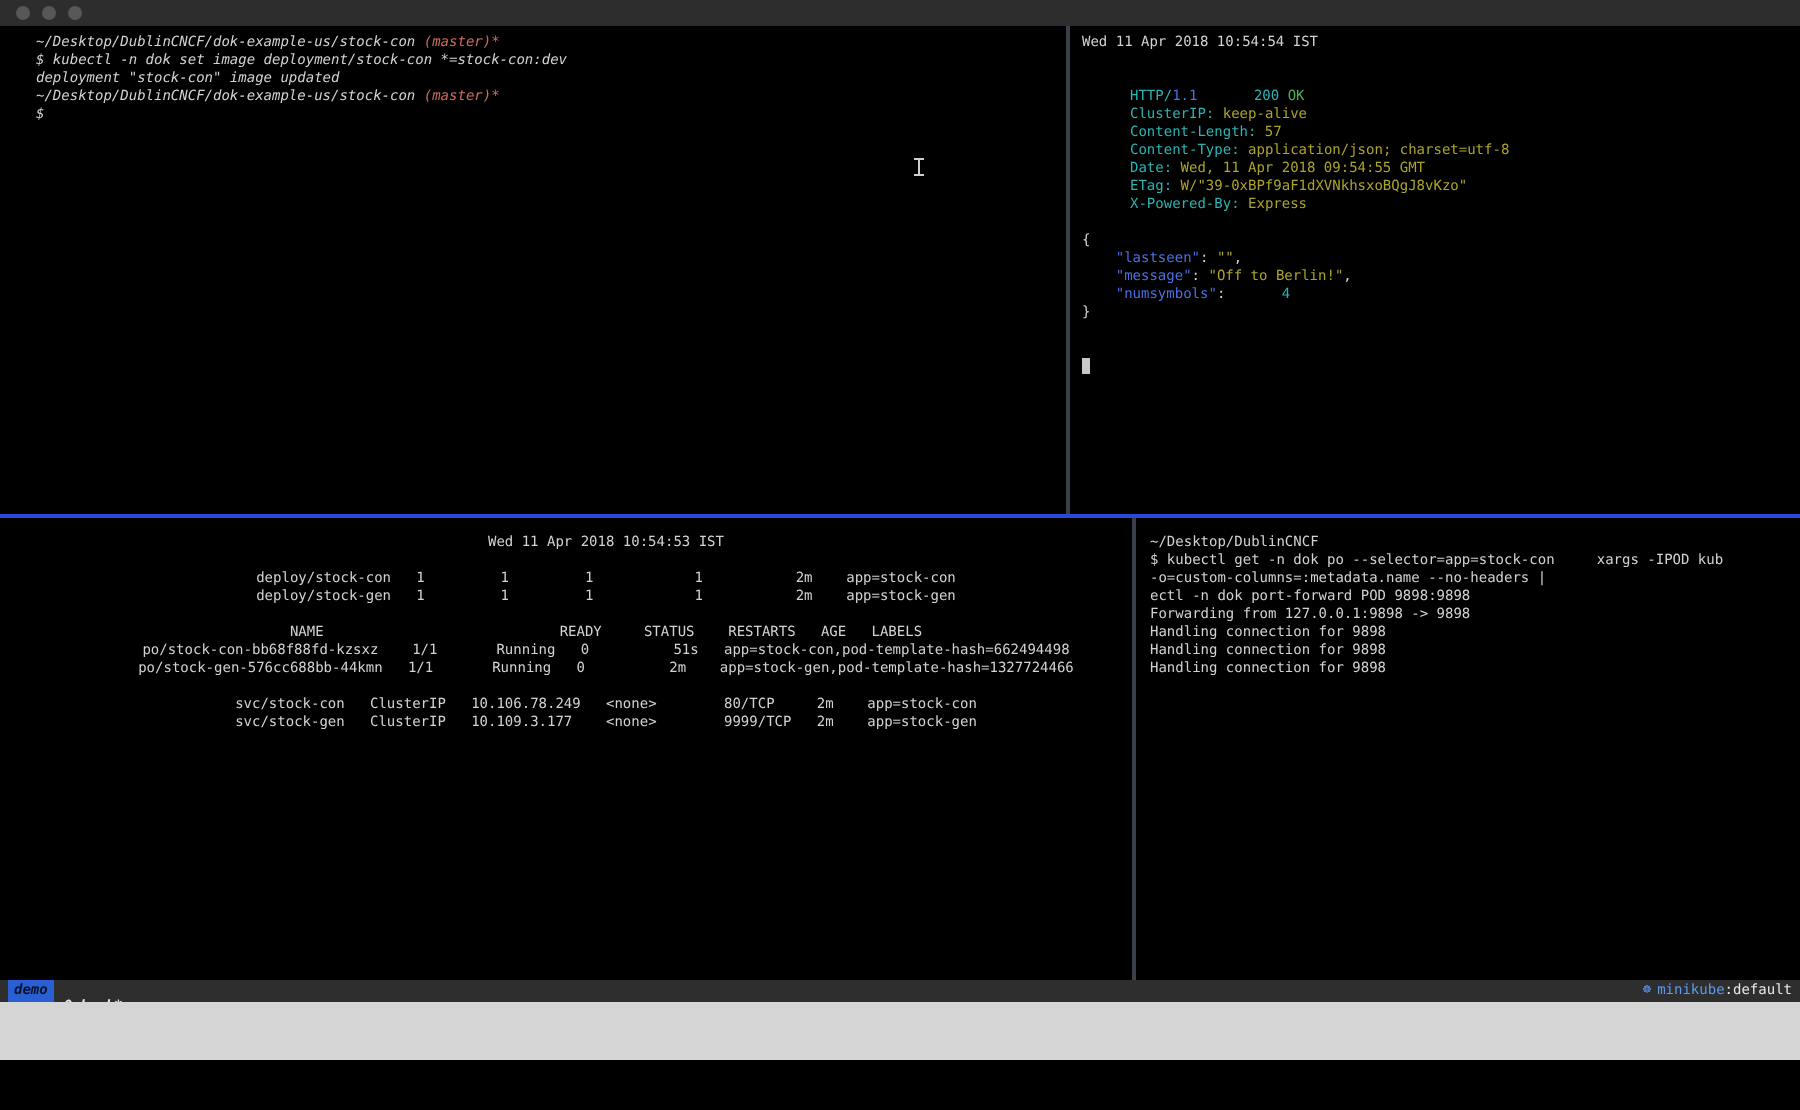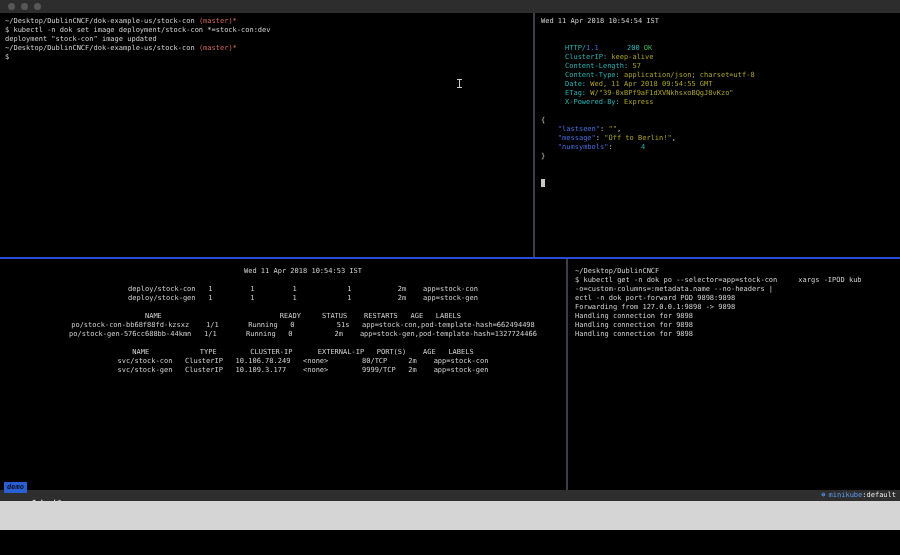--- a/index.html
+++ b/index.html
@@ -20,21 +20,21 @@
   .traffic-lights{position:absolute;left:8px;top:3px;display:flex;gap:6px;}
   .dot{width:7px;height:7px;border-radius:50%;background:#575757;display:block;}
   .titlebar .title{
     position:absolute;left:0;right:0;top:0;height:13px;line-height:13px;
     text-align:center;font-family:"Liberation Sans",sans-serif;
     font-size:9px;color:#a9a9a9;margin-top:19px;
   }
   
   .term{position:absolute;top:13px;left:0;width:900px;height:477px;background:#000;}
   .pane{position:absolute;overflow:hidden;}
-  .pane-tl{left:0;top:0;width:533px;height:244px;padding:4px 0 0 5px;}
+  .pane-tl{left:0;top:0;width:533px;height:244px;padding:4px 0 0 18px;font-style:italic;}
   .pane-tr{left:537px;top:0;width:363px;height:244px;padding:4px 0 0 4px;}
   .pane-bl{left:0;top:246px;width:566px;height:231px;padding:8px 0 0 20px;text-align:center;}
   .pane-br{left:570px;top:246px;width:330px;height:231px;padding:8px 0 0 5px;}
   .vsplit{position:absolute;width:2px;background:#3b3f4a;}
   .vsplit-top{left:533px;top:0;height:244px;}
   .vsplit-bottom{left:566px;top:246px;height:231px;}
   .hsplit{position:absolute;left:0;top:244px;width:900px;height:2px;background:#2a4bd7;}
   .tline{height:9px;line-height:9px;font-size:7px;white-space:pre;}
   .seg-fg{color:#d2d2d2;}
   .seg-red{color:#d16a5e;}
@@ -47,21 +47,21 @@
   .mouse-ibeam{position:absolute;left:459px;top:66px;width:1px;height:9px;background:#cfcfcf;}
   .mouse-ibeam::before,.mouse-ibeam::after{content:"";position:absolute;left:-2px;width:5px;height:1px;background:#cfcfcf;}
   .mouse-ibeam::before{top:0;}
   .mouse-ibeam::after{bottom:0;}
   
   .statusbar{
     position:absolute;left:0;top:490px;width:900px;height:11px;
     background:#2e2e2e;display:flex;justify-content:space-between;align-items:center;
     padding:0 4px;box-sizing:border-box;font-size:7px;line-height:11px;
   }
-  .status-left{display:flex;align-items:flex-start;font-style:italic;}
+  .status-left{display:flex;align-items:center;font-style:italic;}
   .session-chip{background:#2a5fd3;color:#0a1228;padding:0 3px;margin-right:5px;font-weight:bold;}
   .window-label{color:#e8e8e8;font-weight:bold;margin-top:16px;}
   .status-right{display:flex;align-items:center;}
   .k8s-icon{color:#5a9af0;margin-right:3px;}
   .ctx{color:#5a9af0;}
   .ns{color:#e8e8e8;}
   
   .desktop-strip{position:absolute;left:0;top:501px;width:900px;height:29px;background:#d5d5d5;}
   .bottom-black-strip{position:absolute;left:0;top:530px;width:900px;height:25px;background:#000;}
 </style>
@@ -111,21 +111,20 @@
     <div class="pane pane-bl">
         <div class="tline"><span class="seg-fg">Wed 11 Apr 2018 10:54:53 IST</span></div>
         <div class="tline"></div>
         <div class="tline"><span class="seg-fg">deploy/stock-con   1         1         1            1           2m    app=stock-con</span></div>
         <div class="tline"><span class="seg-fg">deploy/stock-gen   1         1         1            1           2m    app=stock-gen</span></div>
         <div class="tline"></div>
         <div class="tline"><span class="seg-fg">NAME                            READY     STATUS    RESTARTS   AGE   LABELS</span></div>
         <div class="tline"><span class="seg-fg">po/stock-con-bb68f88fd-kzsxz    1/1       Running   0          51s   app=stock-con,pod-template-hash=662494498</span></div>
         <div class="tline"><span class="seg-fg">po/stock-gen-576cc688bb-44kmn   1/1       Running   0          2m    app=stock-gen,pod-template-hash=1327724466</span></div>
         <div class="tline"></div>
-        <div class="tline"><span class="seg-fg">NAME            TYPE        CLUSTER-IP      EXTERNAL-IP   PORT(S)    AGE   LABELS</span></div>
         <div class="tline"><span class="seg-fg">svc/stock-con   ClusterIP   10.106.78.249   &lt;none&gt;        80/TCP     2m    app=stock-con</span></div>
         <div class="tline"><span class="seg-fg">svc/stock-gen   ClusterIP   10.109.3.177    &lt;none&gt;        9999/TCP   2m    app=stock-gen</span></div>
       </div>
     <div class="pane pane-br">
         <div class="tline"><span class="seg-fg">~/Desktop/DublinCNCF</span></div>
         <div class="tline"><span class="seg-fg">$ kubectl get -n dok po --selector=app=stock-con     xargs -IPOD kub</span></div>
         <div class="tline"><span class="seg-fg">-o=custom-columns=:metadata.name --no-headers |</span></div>
         <div class="tline"><span class="seg-fg">ectl -n dok port-forward POD 9898:9898</span></div>
         <div class="tline"><span class="seg-fg">Forwarding from 127.0.0.1:9898 -&gt; 9898</span></div>
         <div class="tline"><span class="seg-fg">Handling connection for 9898</span></div>

